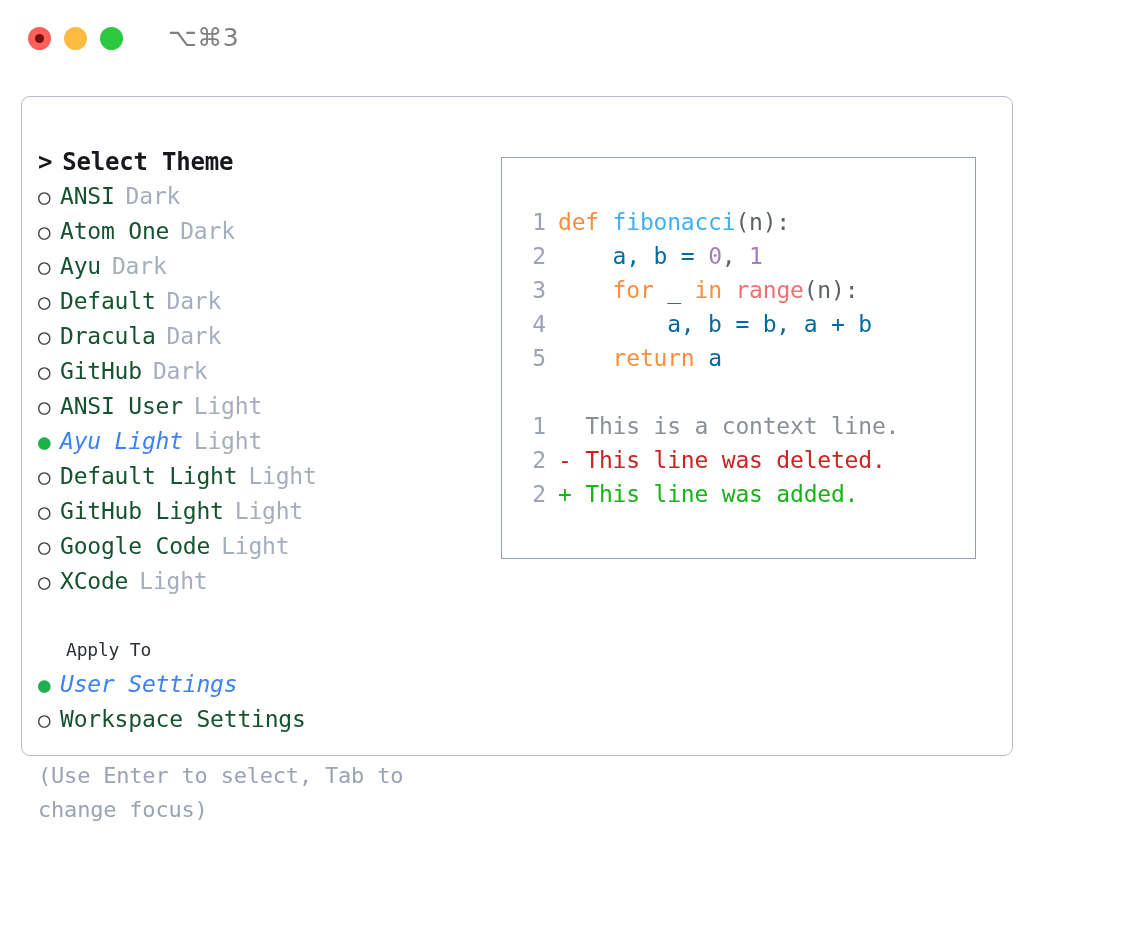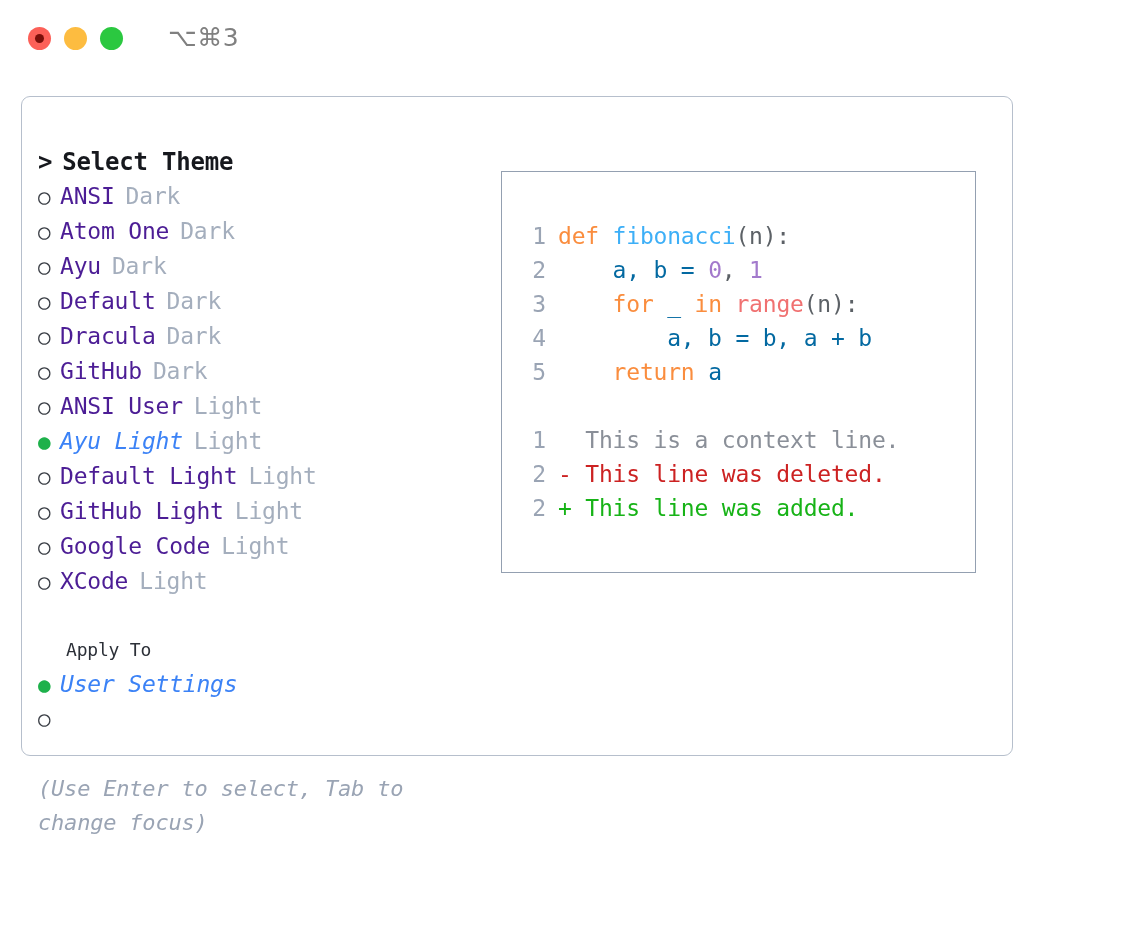--- a/index.html
+++ b/index.html
@@ -112,63 +112,62 @@
   }
   .bullet {
     display: inline-block;
     width: 22px;
     flex: 0 0 22px;
     font-size: 21px;
     color: #3b3f46;
     line-height: 34px;
   }
   .bullet.sel { color: #1eb14b; }
-  .opt-label   { color: #4c1d95; }
+  .opt-label   { color: #14532d; }
   .opt-label.sel { color: #3b82f6; font-style: italic; }
   .opt-tag {
     color: #a4aebd;
     margin-left: 11px;
   }
 
   .section-gap { height: 34px; }
 
   .subheading {
     font-size: 18px;
     color: #2c3038;
     line-height: 34px;
     padding-left: 28px;
     letter-spacing: -0.2px;
     white-space: nowrap;
   }
 
   .hint {
-    margin-top: 36px;
+    margin-top: 22px;
     font-size: 22px;
     color: #9aa4b4;
     line-height: 34px;
     width: 400px;
     letter-spacing: -0.2px;
-    font-style: italic;
   }
 
   
   .right-col {
     position: absolute;
     left: 479px;
     top: 48px;
     width: 490px;
   }
   .preview-title {
     font-size: 24px;
     color: #16181d;
     line-height: 34px;
     letter-spacing: -0.2px;
   }
   .preview-box {
-    margin-top: 26px;
+    margin-top: 12px;
     width: 475px;
     height: 402px;
     border: 1.5px solid #94a0b1;
     box-sizing: border-box;
     background: #ffffff;
     position: relative;
   }
 
   .code {
     position: absolute;
@@ -288,20 +287,21 @@
 
       <div class="subheading">Apply To</div>
 
       <div id="apply-list">
           <div class="opt-row">
             <span class="bullet sel">●</span>
             <span class="opt-label sel">User Settings</span>
           </div>
           <div class="opt-row">
             <span class="bullet">○</span>
+            <span class="opt-label">Workspace Settings</span>
           </div>
         </div>
 
       <div class="hint">(Use Enter to select, Tab to change focus)</div>
     </div>
 
     <div class="right-col">
       <div class="preview-box">
         <div class="code" id="code-block"><div><span class="ln">1</span><span class="k-kw">def </span><span class="k-fn">fibonacci</span><span class="k-punc">(n):</span></div><div><span class="ln">2</span><span class="k-txt">    a, b = </span><span class="k-num">0</span><span class="k-punc">, </span><span class="k-num">1</span></div><div><span class="ln">3</span><span class="k-txt">    </span><span class="k-kw">for</span><span class="k-txt"> _ </span><span class="k-kw">in</span><span class="k-txt"> </span><span class="k-call">range</span><span class="k-punc">(n):</span></div><div><span class="ln">4</span><span class="k-txt">        a, b = b, a + b</span></div><div><span class="ln">5</span><span class="k-txt">    </span><span class="k-kw">return</span><span class="k-txt"> a</span></div><div class="code-gap"></div><div><span class="ln">1</span><span class="d-ctx"> </span><span class="d-ctx"> This is a context line.</span></div><div><span class="ln">2</span><span class="d-del">-</span><span class="d-del"> This line was deleted.</span></div><div><span class="ln">2</span><span class="d-add">+</span><span class="d-add"> This line was added.</span></div></div>
       </div>

